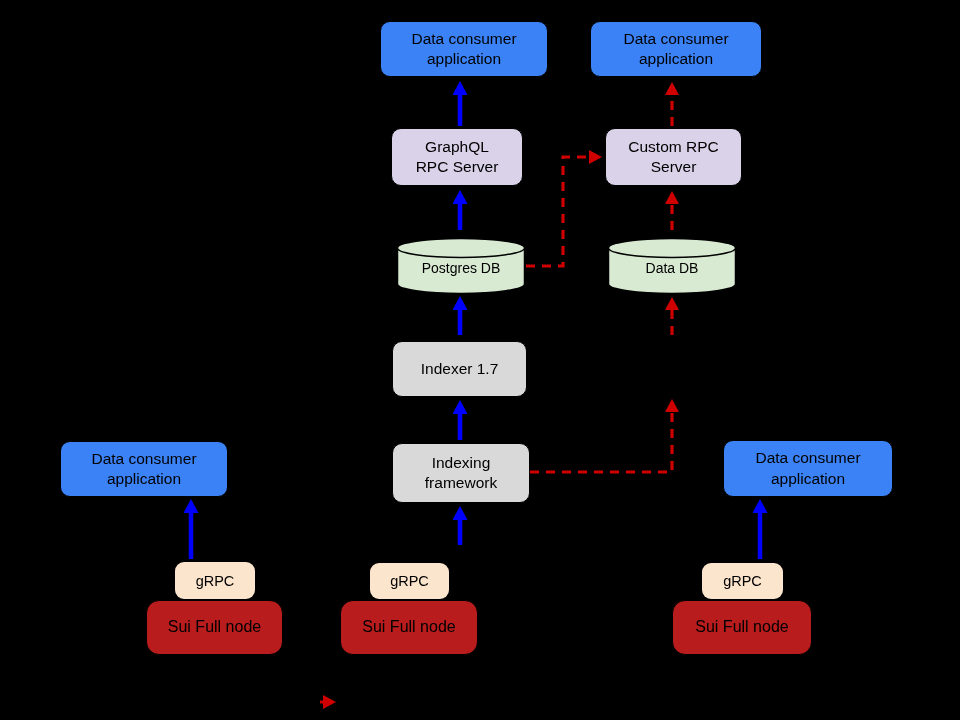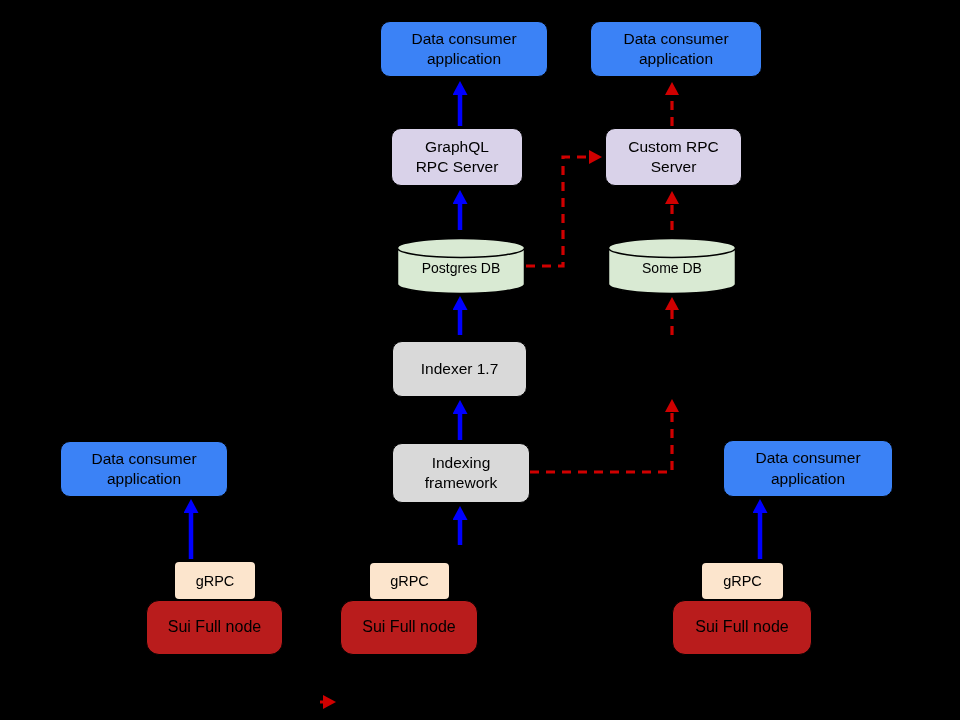--- a/index.html
+++ b/index.html
@@ -14,21 +14,21 @@
     text-align:center; color:#000; font-size:15.5px; line-height:1.3;
     white-space:pre-line; z-index:2;
   }
   .consumer { background:#3b82f6; }
   .rpc      { background:#D9D2E9; }
   .indexer  { background:#D9D9D9; }
   .fullnode { background:#b91c1c; border-radius:13px; }
   .grpc {
     position:absolute; box-sizing:border-box; background:#FCE5CD;
     display:flex; align-items:center; justify-content:center;
-    color:#000; font-size:14.5px; z-index:3; border:none; border-radius:4px;
+    color:#000; font-size:14.5px; z-index:3; border:none; border-radius:9px;
   }
   .cyl { position:absolute; z-index:2; }
   .cyl-label {
     position:absolute; z-index:3; display:flex; align-items:center; justify-content:center;
     color:#000; font-size:14px; text-align:center;
   }
   #arrows { position:absolute; left:0; top:0; z-index:1; }
   .blue-line { stroke:#0000FF; stroke-width:4.5; fill:none; }
   .red-line  { stroke:#D00000; stroke-width:3.2; fill:none; stroke-dasharray:9 7; }
 </style>
@@ -76,21 +76,21 @@
   <svg class="cyl" style="left:396px; top:237px;" width="130" height="58" viewBox="0 0 130 58">
     <path d="M1.5,11 v36 a63.5,9.5 0 0 0 127,0 v-36" fill="#D9EAD3" stroke="#000" stroke-width="1.5"></path>
     <ellipse cx="65" cy="11" rx="63.5" ry="9.5" fill="#D9EAD3" stroke="#000" stroke-width="1.5"></ellipse>
   </svg>
   <div class="cyl-label" style="left:396px; top:248px; width:130px; height:40px;">Postgres DB</div>
 
   <svg class="cyl" style="left:607px; top:237px;" width="130" height="58" viewBox="0 0 130 58">
     <path d="M1.5,11 v36 a63.5,9.5 0 0 0 127,0 v-36" fill="#D9EAD3" stroke="#000" stroke-width="1.5"></path>
     <ellipse cx="65" cy="11" rx="63.5" ry="9.5" fill="#D9EAD3" stroke="#000" stroke-width="1.5"></ellipse>
   </svg>
-  <div class="cyl-label" style="left:607px; top:248px; width:130px; height:40px;">Some DB</div>
+  <div class="cyl-label" style="left:607px; top:248px; width:130px; height:40px;">Data DB</div>
 
   <div class="box indexer" style="left:392px; top:341px; width:135px; height:56px;">Indexer 1.7</div>
   <div class="box indexer" style="left:392px; top:443px; width:138px; height:60px;">Indexing
 framework</div>
 
   <div class="box consumer" style="left:60px; top:441px; width:168px; height:56px;">Data consumer
 application</div>
   <div class="box consumer" style="left:723px; top:440px; width:170px; height:57px;">Data consumer
 application</div>
 

